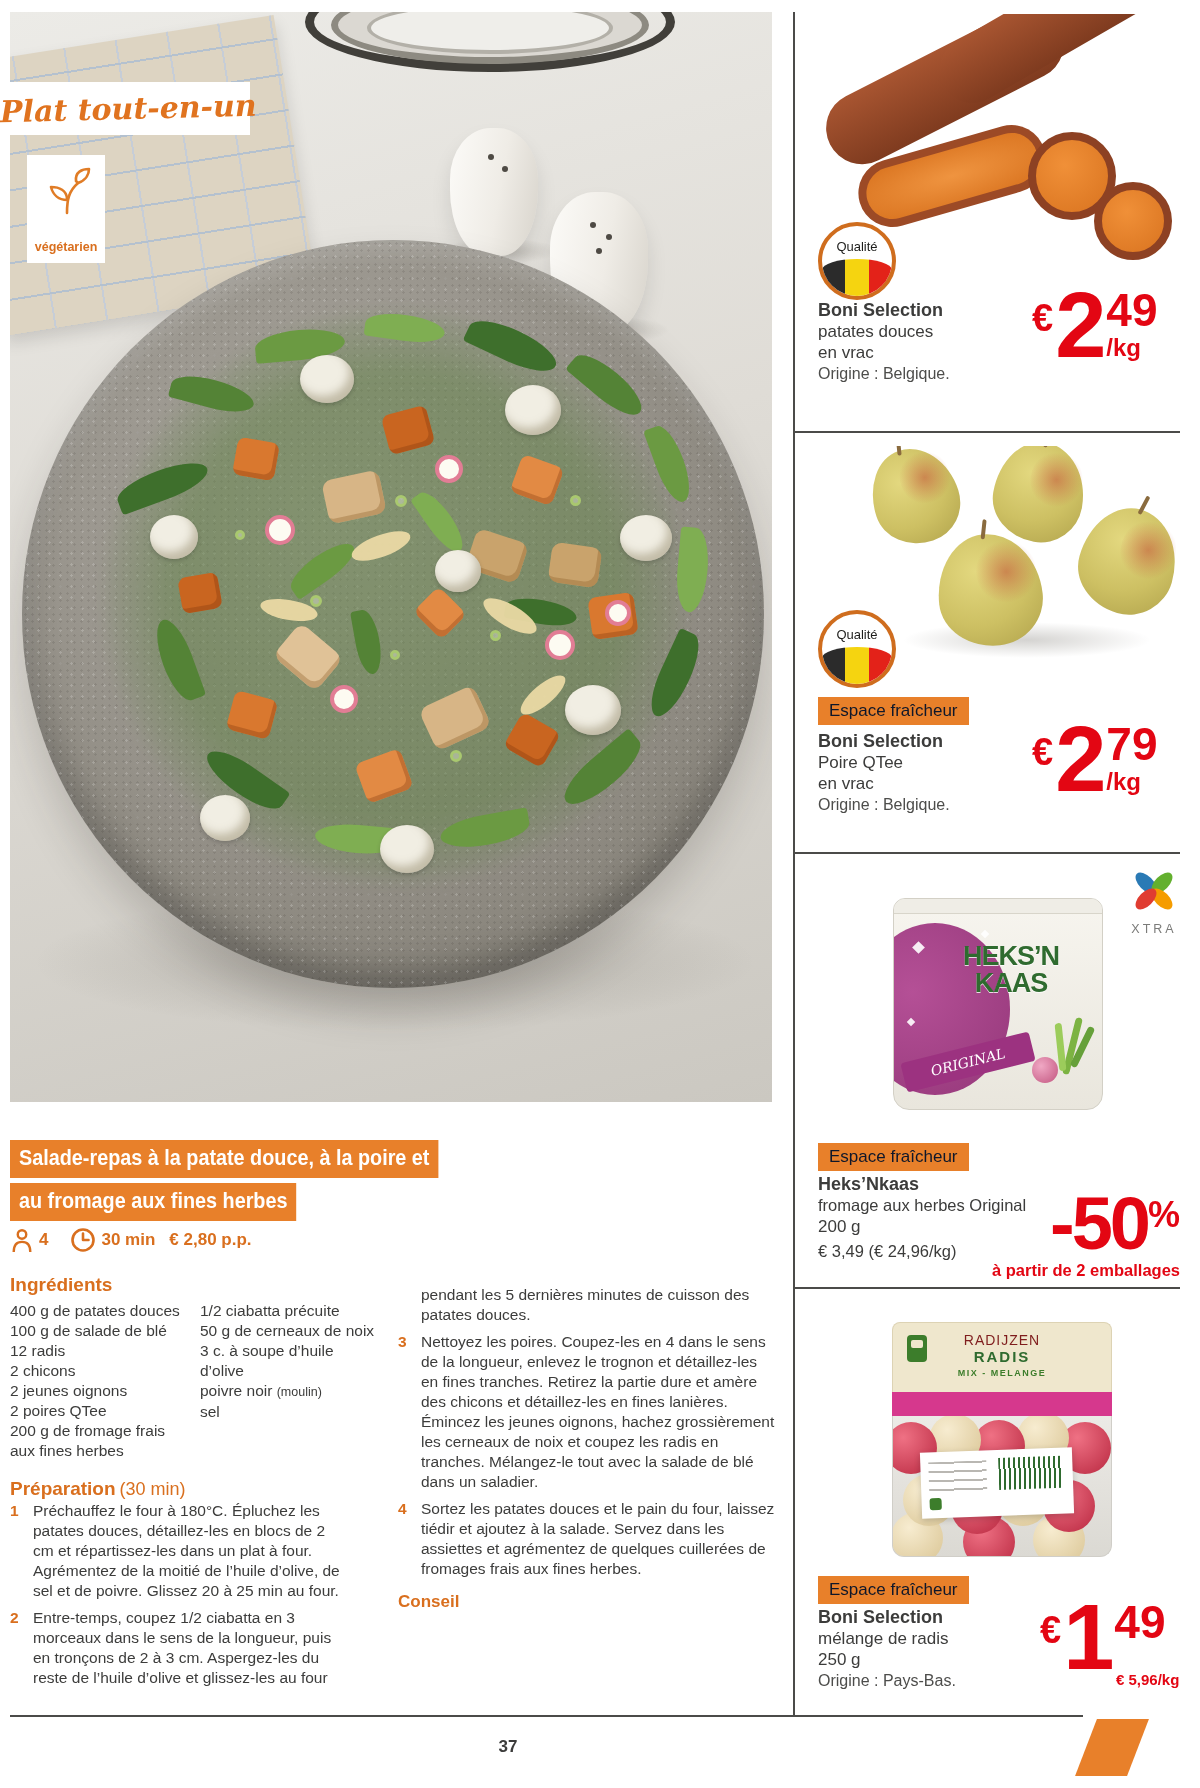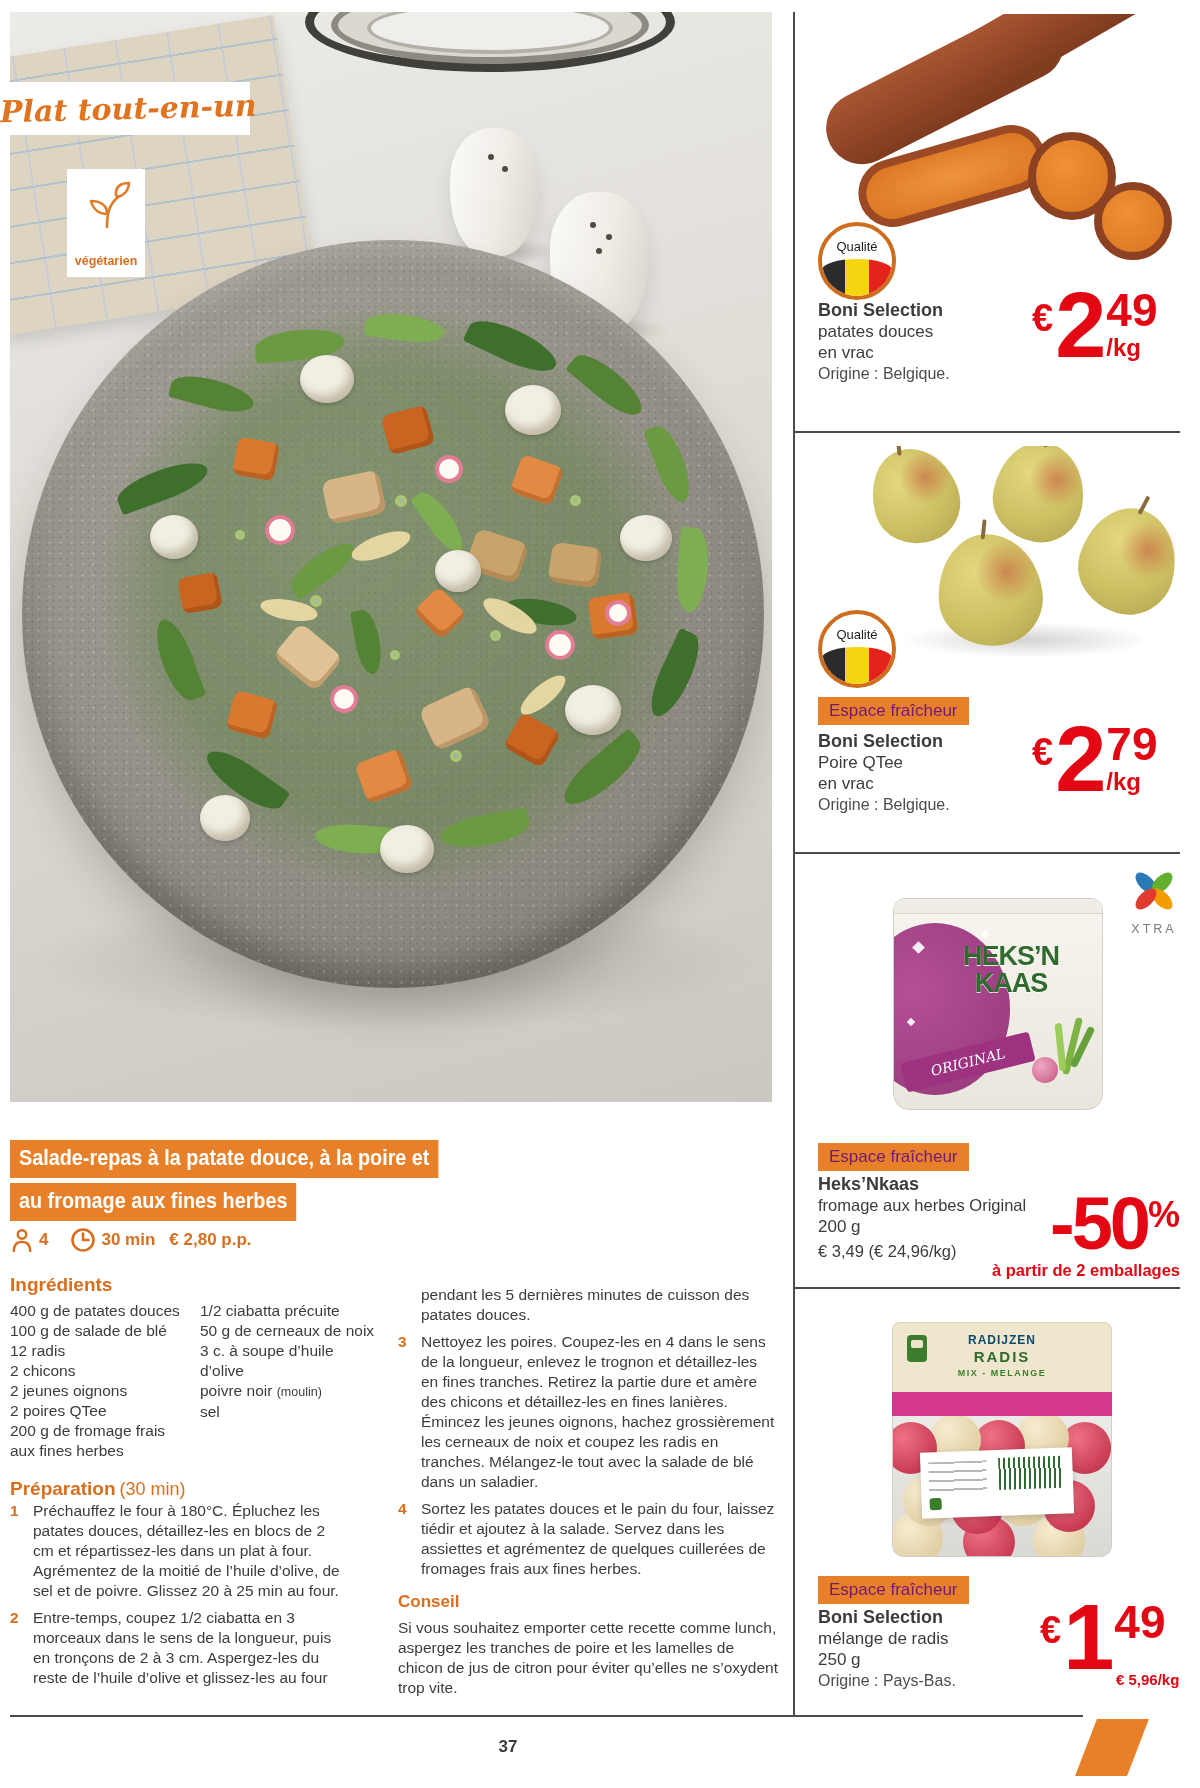--- a/index.html
+++ b/index.html
@@ -40,23 +40,23 @@
   .s-dollop{border-radius:50%;background:#f1eee3;box-shadow:inset -5px -7px 9px rgba(150,140,110,.5),0 2px 4px rgba(0,0,0,.18);}
   .s-radish{border-radius:50%;background:#fdfbf2;border:4px solid #e27d95;box-sizing:border-box;}
   .s-pear{border-radius:50%;background:#ead9a4;opacity:.95;}
   .s-ring{border-radius:50%;border:3px solid #a9c86f;box-sizing:border-box;background:rgba(240,245,225,.4);}
 
   
   .banner{position:absolute;left:7px;top:82px;width:243px;height:53px;background:#fff;
           display:flex;align-items:center;justify-content:center;}
   .banner span{font-family:"DejaVu Serif",serif;font-style:italic;font-weight:bold;font-size:30px;
           color:#e0731f;transform:rotate(-1.5deg);white-space:nowrap;}
-  .veg{position:absolute;left:27px;top:169px;width:78px;height:108px;background:#fff;
+  .veg{position:absolute;left:27px;top:155px;width:78px;height:108px;background:#fff;
        display:flex;flex-direction:column;align-items:center;justify-content:flex-end;
-       padding-bottom:9px;box-sizing:border-box;margin-left:40px;}
+       padding-bottom:9px;box-sizing:border-box;}
   .veg svg{position:absolute;top:12px;left:50%;transform:translateX(-50%);}
   .veg-label{font-size:12.5px;font-weight:bold;color:#d96f1e;}
 
   
   .vline{position:absolute;left:793px;top:12px;width:2px;height:1704px;background:#4b4b49;}
   .hline{position:absolute;height:2px;background:#4b4b49;}
   .hl1{left:795px;top:431px;width:385px;}
   .hl2{left:795px;top:852px;width:385px;}
   .hl3{left:795px;top:1287px;width:385px;}
   .hlb{left:10px;top:1715px;width:1073px;}
@@ -64,21 +64,21 @@
   
   .qbadge{position:absolute;width:78px;height:78px;border-radius:50%;background:#fff;
           border:4px solid #cf6d1e;box-sizing:border-box;overflow:hidden;}
   .qb-t{position:absolute;top:13px;left:0;right:0;text-align:center;font-size:13px;font-weight:normal;color:#1d1d1b;}
   .qb-f{position:absolute;left:0;right:0;bottom:0;height:37px;display:flex;overflow:hidden;
         border-radius:60% 60% 0 0/36% 36% 0 0;}
   .qb-f i{flex:1;}
   .fb{background:#2b2b2b;} .fy{background:#f5d410;} .fr{background:#e32219;}
 
   
-  .fresh{position:absolute;background:#e8802a;color:#701a75;font-size:17px;line-height:1;
+  .fresh{position:absolute;background:#e8802a;color:#0f172a;font-size:17px;line-height:1;
          padding:5px 11px 6px;white-space:nowrap;}
   .ptxt{position:absolute;left:818px;width:215px;font-size:17px;line-height:21px;color:#3c3c3b;}
   .ptxt .brand{font-size:18px;font-weight:bold;}
   .ptxt .origin{font-size:16px;color:#4d4d4b;}
   .ptxt .priceline{margin-top:4px;font-size:16.5px;}
   .ptxt .priceline b{font-weight:normal;}
 
   
   .price{position:absolute;display:flex;color:#e30613;font-weight:bold;line-height:1;}
   .p-euro{font-size:38px;margin:8px 2px 0 0;}
@@ -134,21 +134,21 @@
   .leek{position:absolute;width:7px;border-radius:4px;background:#7cb342;}
   .tub-radish{position:absolute;right:44px;bottom:26px;width:26px;height:26px;border-radius:50%;
        background:radial-gradient(circle at 35% 35%,#f0a8c4,#c2557f);}
 
   
   .rpack{position:absolute;left:892px;top:1322px;width:220px;height:236px;}
   .rp-label{height:70px;background:#efe7cd;border-radius:8px 8px 0 0;position:relative;text-align:center;
             padding-top:9px;box-sizing:border-box;border:1px solid #ddd3b4;border-bottom:none;}
   .rp-logo{position:absolute;left:14px;top:12px;width:20px;height:27px;background:#3c7d2b;border-radius:4px;}
   .rp-logo i{position:absolute;left:4px;top:5px;width:12px;height:8px;background:#efe7cd;border-radius:2px;}
-  .rp-title{font-size:12px;font-weight:bold;color:#0c4a6e;letter-spacing:1px;line-height:17px;}
+  .rp-title{font-size:14px;font-weight:normal;color:#7f1d1d;letter-spacing:1px;line-height:17px;}
   .rp-title2{font-size:15px;font-weight:bold;color:#2f6b2f;letter-spacing:2px;line-height:16px;}
   .rp-sub{font-size:9px;font-weight:bold;color:#3c7d2b;letter-spacing:1.5px;margin-top:3px;}
   .rp-band{height:24px;background:#d6388d;}
   .rp-tray{position:relative;height:140px;background:linear-gradient(#eceae6,#dbd9d3);
            border-radius:0 0 12px 12px;overflow:hidden;border:1px solid #d0cec8;border-top:none;}
   .rad{position:absolute;border-radius:50%;}
   .rp-sticker{position:absolute;left:28px;top:34px;width:152px;height:66px;background:#fff;
            box-shadow:0 2px 6px rgba(0,0,0,.18);transform:rotate(-2deg);}
   .rp-bar{position:absolute;right:10px;top:8px;width:64px;height:32px;
            background:repeating-linear-gradient(90deg,#2f6b2f 0 2px,transparent 2px 5px);}
@@ -501,18 +501,17 @@
   </div>
   <div class="mid">
     <div class="cont">pendant les 5 dernières minutes de cuisson des patates douces.</div>
     <div class="step">
       <span class="n">3</span><span>Nettoyez les poires. Coupez-les en 4 dans le sens de la longueur, enlevez le trognon et détaillez-les en fines tranches. Retirez la partie dure et amère des chicons et détaillez-les en fines lanières. Émincez les jeunes oignons, hachez grossièrement les cerneaux de noix et coupez les radis en tranches. Mélangez-le tout avec la salade de blé dans un saladier.</span>
     </div>
     <div class="step">
       <span class="n">4</span><span>Sortez les patates douces et le pain du four, laissez tiédir et ajoutez à la salade. Servez dans les assiettes et agrémentez de quelques cuillerées de fromages frais aux fines herbes.</span>
     </div>
     <div class="h-conseil">Conseil</div>
-    <div class="conseil">Si vous souhaitez emporter cette recette comme lunch, aspergez les tranches de poire et les lamelles de chicon de jus de citron pour éviter qu’elles ne s’oxydent trop vite.</div>
   </div>
 
   <div class="corner"></div>
   <div class="pagenum">37</div>
 </div>
 
 </body></html>

